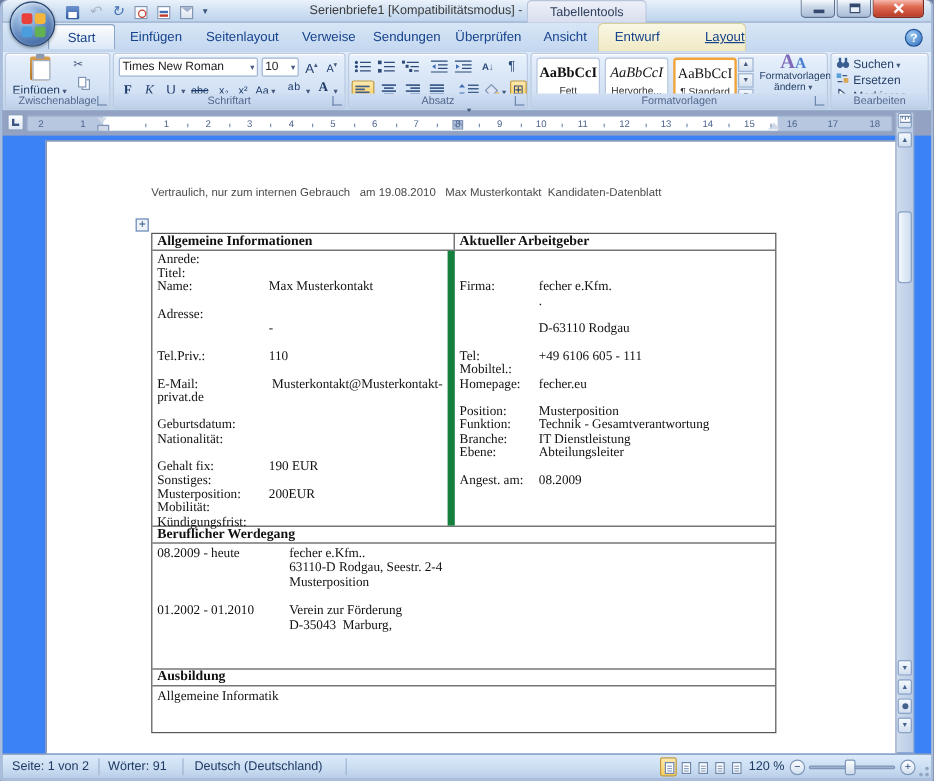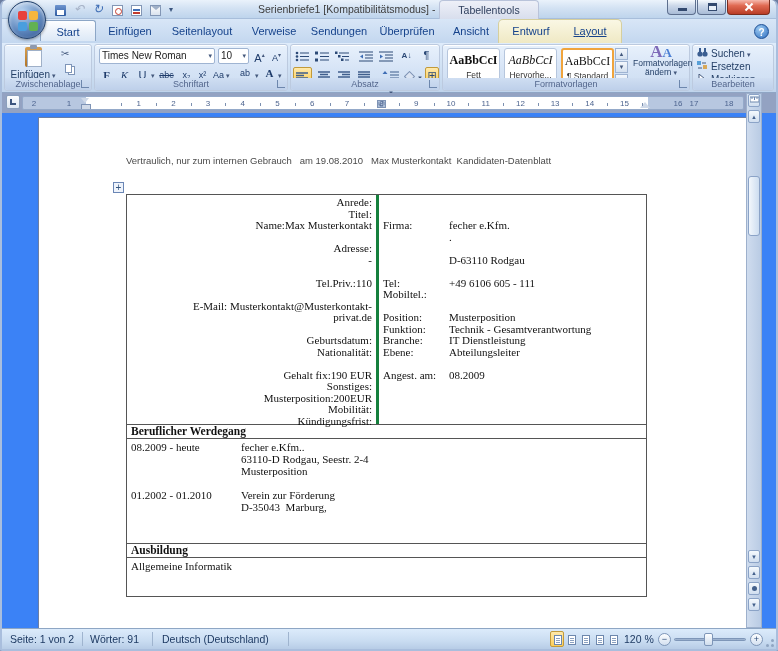--- a/index.html
+++ b/index.html
@@ -86,21 +86,21 @@
   .f-grow::after,.f-shrink::after{content:"▴";font-size:6px;vertical-align:super;color:#44597d;}
   .f-shrink::after{content:"▾";}
   .r2{top:23px;}
   .fb-b{left:4px;font-weight:bold;font-family:"Liberation Serif",serif;}
   .fb-i{left:22px;font-style:italic;font-family:"Liberation Serif",serif;}
   .fb-u{left:40px;text-decoration:underline;}
   .fb-s{left:64px;text-decoration:line-through;font-size:9px;}
   .fb-sub{left:84px;font-size:9px;}
   .fb-sup{left:100px;font-size:9px;}
   .fb-case{left:116px;font-size:9px;}
-  .fb-hl{left:141px;width:18px;font-size:9px;border-bottom:4px solid #f7ef35;line-height:11px;height:15px;}
+  .fb-hl{left:141px;width:18px;font-size:9px;border-bottom:4px solid #f7ef35;line-height:11px;height:15px;font-family:Liberation Mono, monospace;}
   .fb-col{left:167px;width:14px;font-weight:bold;border-bottom:4px solid #d93025;line-height:11px;height:15px;font-family:"Liberation Serif",serif;}
   .dd-mini{position:absolute;font-size:7px;color:#44597d;top:27px;}
 
   
   .g-para{left:288px;width:150px;}
   .pbtn{position:absolute;width:19px;height:16px;text-align:center;line-height:15px;color:#2c4a77;}
   .pbtn svg{vertical-align:middle;}
   .sel-orange{background:linear-gradient(#ffe9ab,#fcce58);border:1px solid #c29a3a;border-radius:2px;}
   .p-sort{font-size:8px;font-weight:bold;}
   .p-pil{font-size:11px;}
@@ -143,21 +143,21 @@
   .page{position:absolute;left:36px;top:4px;width:710px;height:540px;background:#fff;border:1px solid #6e7fa3;box-shadow:3px 3px 4px rgba(20,30,60,.45);}
   .conf{position:absolute;left:87px;top:37px;font-size:9.5px;color:#4a4a4a;white-space:pre;}
   .thandle{position:absolute;left:74px;top:64px;width:11px;height:11px;border:1px solid #6a86b5;background:#eef3fb;color:#33557f;font-size:10px;line-height:9px;text-align:center;}
   .dtable{position:absolute;left:87px;top:76px;width:521px;border:1px solid #555;font-family:"Liberation Serif",serif;color:#111;}
   .trow{position:relative;border-bottom:1px solid #555;}
   .thead{height:14px;font-weight:bold;font-size:11.5px;line-height:13px;display:flex;}
   .thead .hc{padding-left:4px;}
   .thead .hc.l{width:252px;border-right:1px solid #555;}
   .tbody2{height:230px;display:flex;}
   .tcell{padding:2px 4px 0 4px;font-size:11px;line-height:11.5px;}
-  .tcell.l{width:252px;border-right:3px solid #15803d;text-align:right;}
+  .tcell.l{width:252px;border-right:6px solid #15803d;}
   .tcell.r{width:267px;}
   .dline{height:11.5px;white-space:pre;overflow:visible;}
   .dlbl{display:inline-block;white-space:pre;}
   .l .dlbl{width:93px;} .r .dlbl{width:66px;}
   .dval{white-space:pre;}
   .career{height:105px;padding:2px 4px 0 4px;font-size:11px;line-height:12px;}
   .wline{height:12px;white-space:pre;}
   .wdate{display:inline-block;width:110px;white-space:pre;}
   .edu{height:38px;padding:2px 4px 0 4px;font-size:11px;border-bottom:none;}
 
@@ -239,21 +239,21 @@
     <div class="ctx-tab-bg"></div>
     <div id="tabs">
         <div class="tab selected" style="left: 38px; width: 56px;">Start</div>
         <div class="tab" style="left: 98px; width: 60px;">Einfügen</div>
         <div class="tab" style="left: 162px; width: 76px;">Seitenlayout</div>
         <div class="tab" style="left: 242px; width: 60px;">Verweise</div>
         <div class="tab" style="left: 306px; width: 62px;">Sendungen</div>
         <div class="tab" style="left: 372px; width: 66px;">Überprüfen</div>
         <div class="tab" style="left: 442px; width: 54px;">Ansicht</div>
         <div class="tab" style="left: 500px; width: 58px;">Entwurf</div>
-        <div class="tab" style="left: 562px; width: 52px; text-decoration: underline;">Layout</div>
+        <div class="tab" style="left: 576px; width: 52px; text-decoration: underline;">Layout</div>
       </div>
     <div class="help">?</div>
   </div>
 
   <div class="ribbon">
 
     <div class="group g-clip">
       <div class="paste-btn">
         <span class="clipb"></span><br>
         <span>Einfügen</span><span class="dd">▾</span>
@@ -412,21 +412,21 @@
         <span class="rnum" style="left: 289.2px;">6</span>
         <span class="rnum" style="left: 323.9px;">7</span>
         <span class="rnum" style="left: 358.6px;">8</span>
         <span class="rnum" style="left: 393.3px;">9</span>
         <span class="rnum" style="left: 428px;">10</span>
         <span class="rnum" style="left: 462.7px;">11</span>
         <span class="rnum" style="left: 497.4px;">12</span>
         <span class="rnum" style="left: 532.1px;">13</span>
         <span class="rnum" style="left: 566.8px;">14</span>
         <span class="rnum" style="left: 601.5px;">15</span>
-        <span class="rnum" style="left: 637px; margin-left: 18px;">16</span>
+        <span class="rnum" style="left: 637px;">16</span>
         <span class="rnum" style="left: 671px;">17</span>
         <span class="rnum" style="left: 706px;">18</span>
         <i class="rtick" style="left: 98.35px;"></i>
         <i class="rtick" style="left: 133.05px;"></i>
         <i class="rtick" style="left: 167.75px;"></i>
         <i class="rtick" style="left: 202.45px;"></i>
         <i class="rtick" style="left: 237.15px;"></i>
         <i class="rtick" style="left: 271.85px;"></i>
         <i class="rtick" style="left: 306.55px;"></i>
         <i class="rtick" style="left: 341.25px;"></i>
@@ -439,20 +439,24 @@
         <i class="rtick" style="left: 584.15px;"></i>
         <i class="rtick" style="left: 618.85px;"></i>
       </div>
   </div>
 
   <div class="docarea">
     <div class="page">
       <div class="conf">Vertraulich, nur zum internen Gebrauch   am 19.08.2010   Max Musterkontakt  Kandidaten-Datenblatt</div>
       <div class="thandle">+</div>
       <div class="dtable">
+        <div class="trow thead">
+          <div class="hc l">Allgemeine Informationen</div>
+          <div class="hc r">Aktueller Arbeitgeber</div>
+        </div>
         <div class="trow tbody2">
           <div class="tcell l" id="cell-left">
               <div class="dline"><span class="dlbl">Anrede:</span><span class="dval"></span></div>
               <div class="dline"><span class="dlbl">Titel:</span><span class="dval"></span></div>
               <div class="dline"><span class="dlbl">Name:</span><span class="dval">Max Musterkontakt</span></div>
               <div class="dline"><span class="dlbl"></span><span class="dval"></span></div>
               <div class="dline"><span class="dlbl">Adresse:</span><span class="dval"></span></div>
               <div class="dline"><span class="dlbl"></span><span class="dval">-</span></div>
               <div class="dline"><span class="dlbl"></span><span class="dval"></span></div>
               <div class="dline"><span class="dlbl">Tel.Priv.:</span><span class="dval">110</span></div>
@@ -472,20 +476,21 @@
           <div class="tcell r" id="cell-right">
               <div class="dline"><span class="dlbl"></span><span class="dval"></span></div>
               <div class="dline"><span class="dlbl"></span><span class="dval"></span></div>
               <div class="dline"><span class="dlbl">Firma:</span><span class="dval">fecher e.Kfm.</span></div>
               <div class="dline"><span class="dlbl"></span><span class="dval">.</span></div>
               <div class="dline"><span class="dlbl"></span><span class="dval"></span></div>
               <div class="dline"><span class="dlbl"></span><span class="dval">D-63110 Rodgau</span></div>
               <div class="dline"><span class="dlbl"></span><span class="dval"></span></div>
               <div class="dline"><span class="dlbl">Tel:</span><span class="dval">+49 6106 605 - 111</span></div>
               <div class="dline"><span class="dlbl">Mobiltel.:</span><span class="dval"></span></div>
+              <div class="dline"><span class="dlbl">Homepage:</span><span class="dval">fecher.eu</span></div>
               <div class="dline"><span class="dlbl"></span><span class="dval"></span></div>
               <div class="dline"><span class="dlbl">Position:</span><span class="dval">Musterposition</span></div>
               <div class="dline"><span class="dlbl">Funktion:</span><span class="dval">Technik - Gesamtverantwortung</span></div>
               <div class="dline"><span class="dlbl">Branche:</span><span class="dval">IT Dienstleistung</span></div>
               <div class="dline"><span class="dlbl">Ebene:</span><span class="dval">Abteilungsleiter</span></div>
               <div class="dline"><span class="dlbl"></span><span class="dval"></span></div>
               <div class="dline"><span class="dlbl">Angest. am:</span><span class="dval">08.2009</span></div>
             </div>
         </div>
         <div class="trow thead">

